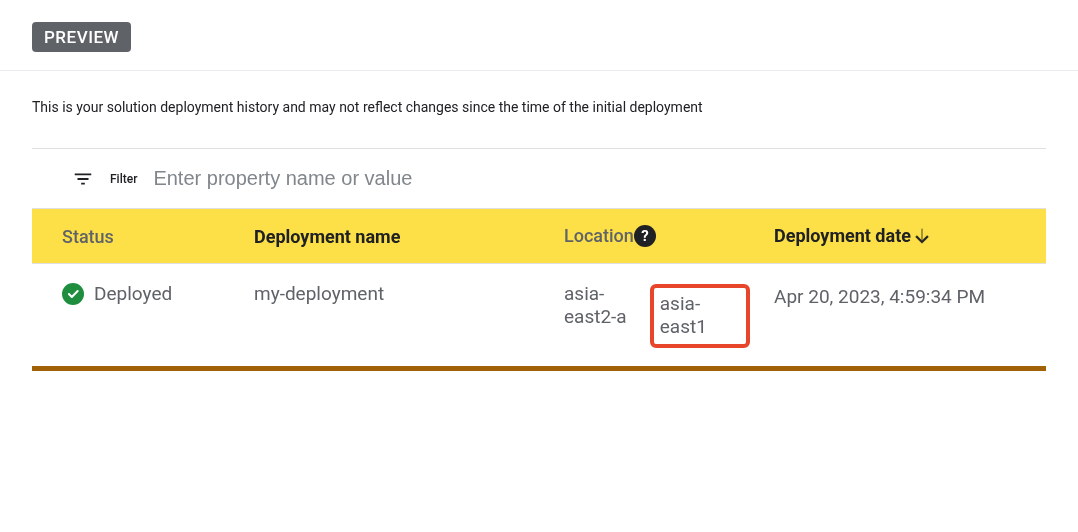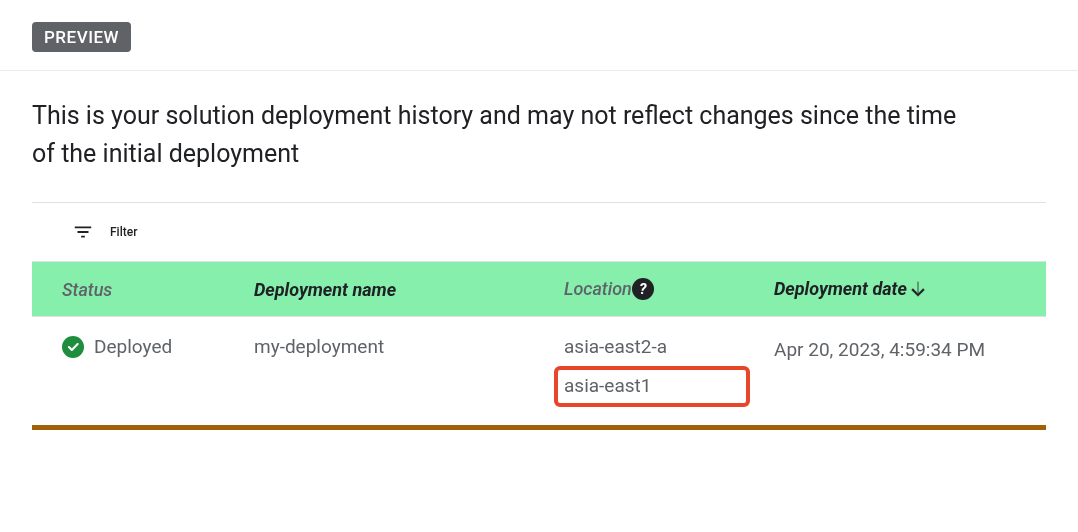--- a/index.html
+++ b/index.html
@@ -30,21 +30,21 @@
       font-weight: 500;
       padding: 5px 12px;
       border-radius: 4px;
       letter-spacing: 0.5px;
     }
     .divider {
       border-bottom: 1px solid #e8eaed;
     }
     .description {
       padding: 26px 32px 30px 32px;
-      font-size: 25px;
+      font-size: 14px;
       color: #202124;
       line-height: 1.5;
       max-width: 1010px;
     }
     .filter-section {
       margin: 0 32px;
       border-top: 1px solid #e0e0e0;
       border-bottom: 1px solid #e0e0e0;
       display: flex;
       align-items: center;
@@ -70,23 +70,22 @@
     }
     .filter-input::placeholder {
       color: #80868b;
     }
     .table {
       margin: 0 32px;
       width: calc(100% - 64px);
       border-collapse: collapse;
     }
     .table-header-row {
-      background: #86efac;
+      background: #fde047;
       border-bottom: 1px solid #e0e0e0;
-      font-style: italic;
     }
     .table-header-cell {
       text-align: left;
       padding: 16px 12px;
       font-size: 18px;
       font-weight: 700;
       color: #202124;
     }
     .table-header-cell.muted {
       color: #5f6368;
@@ -142,21 +141,21 @@
       display: inline-flex;
       width: 22px;
       height: 22px;
       background: #1e8e3e;
       border-radius: 50%;
       align-items: center;
       justify-content: center;
     }
     .location-list {
       display: flex;
-      flex-direction: column;
+      flex-direction: row;
       gap: 6px;
     }
     .highlighted-location {
       display: inline-block;
       border: 4px solid #e8462a;
       border-radius: 6px;
       padding: 4px 10px 6px 6px;
       margin-left: -10px;
       margin-top: 2px;
     }
@@ -174,20 +173,21 @@
 
 <div class="description">This is your solution deployment history and may not reflect changes since the time of the initial deployment</div>
 
 <div class="filter-section">
   <span class="filter-icon">
     <svg width="22" height="22" viewBox="0 0 24 24" fill="#202124">
       <path d="M10 18h4v-2h-4v2zM3 6v2h18V6H3zm3 7h12v-2H6v2z"></path>
     </svg>
   </span>
   <span class="filter-label">Filter</span>
+  <input class="filter-input" placeholder="Enter property name or value" style="">
 </div>
 
 <table class="table">
   <thead>
     <tr class="table-header-row">
       <th class="table-header-cell muted status-col">Status</th>
       <th class="table-header-cell name-col">Deployment name</th>
       <th class="table-header-cell muted location-col">
         <div class="header-flex">
           <span>Location</span>

